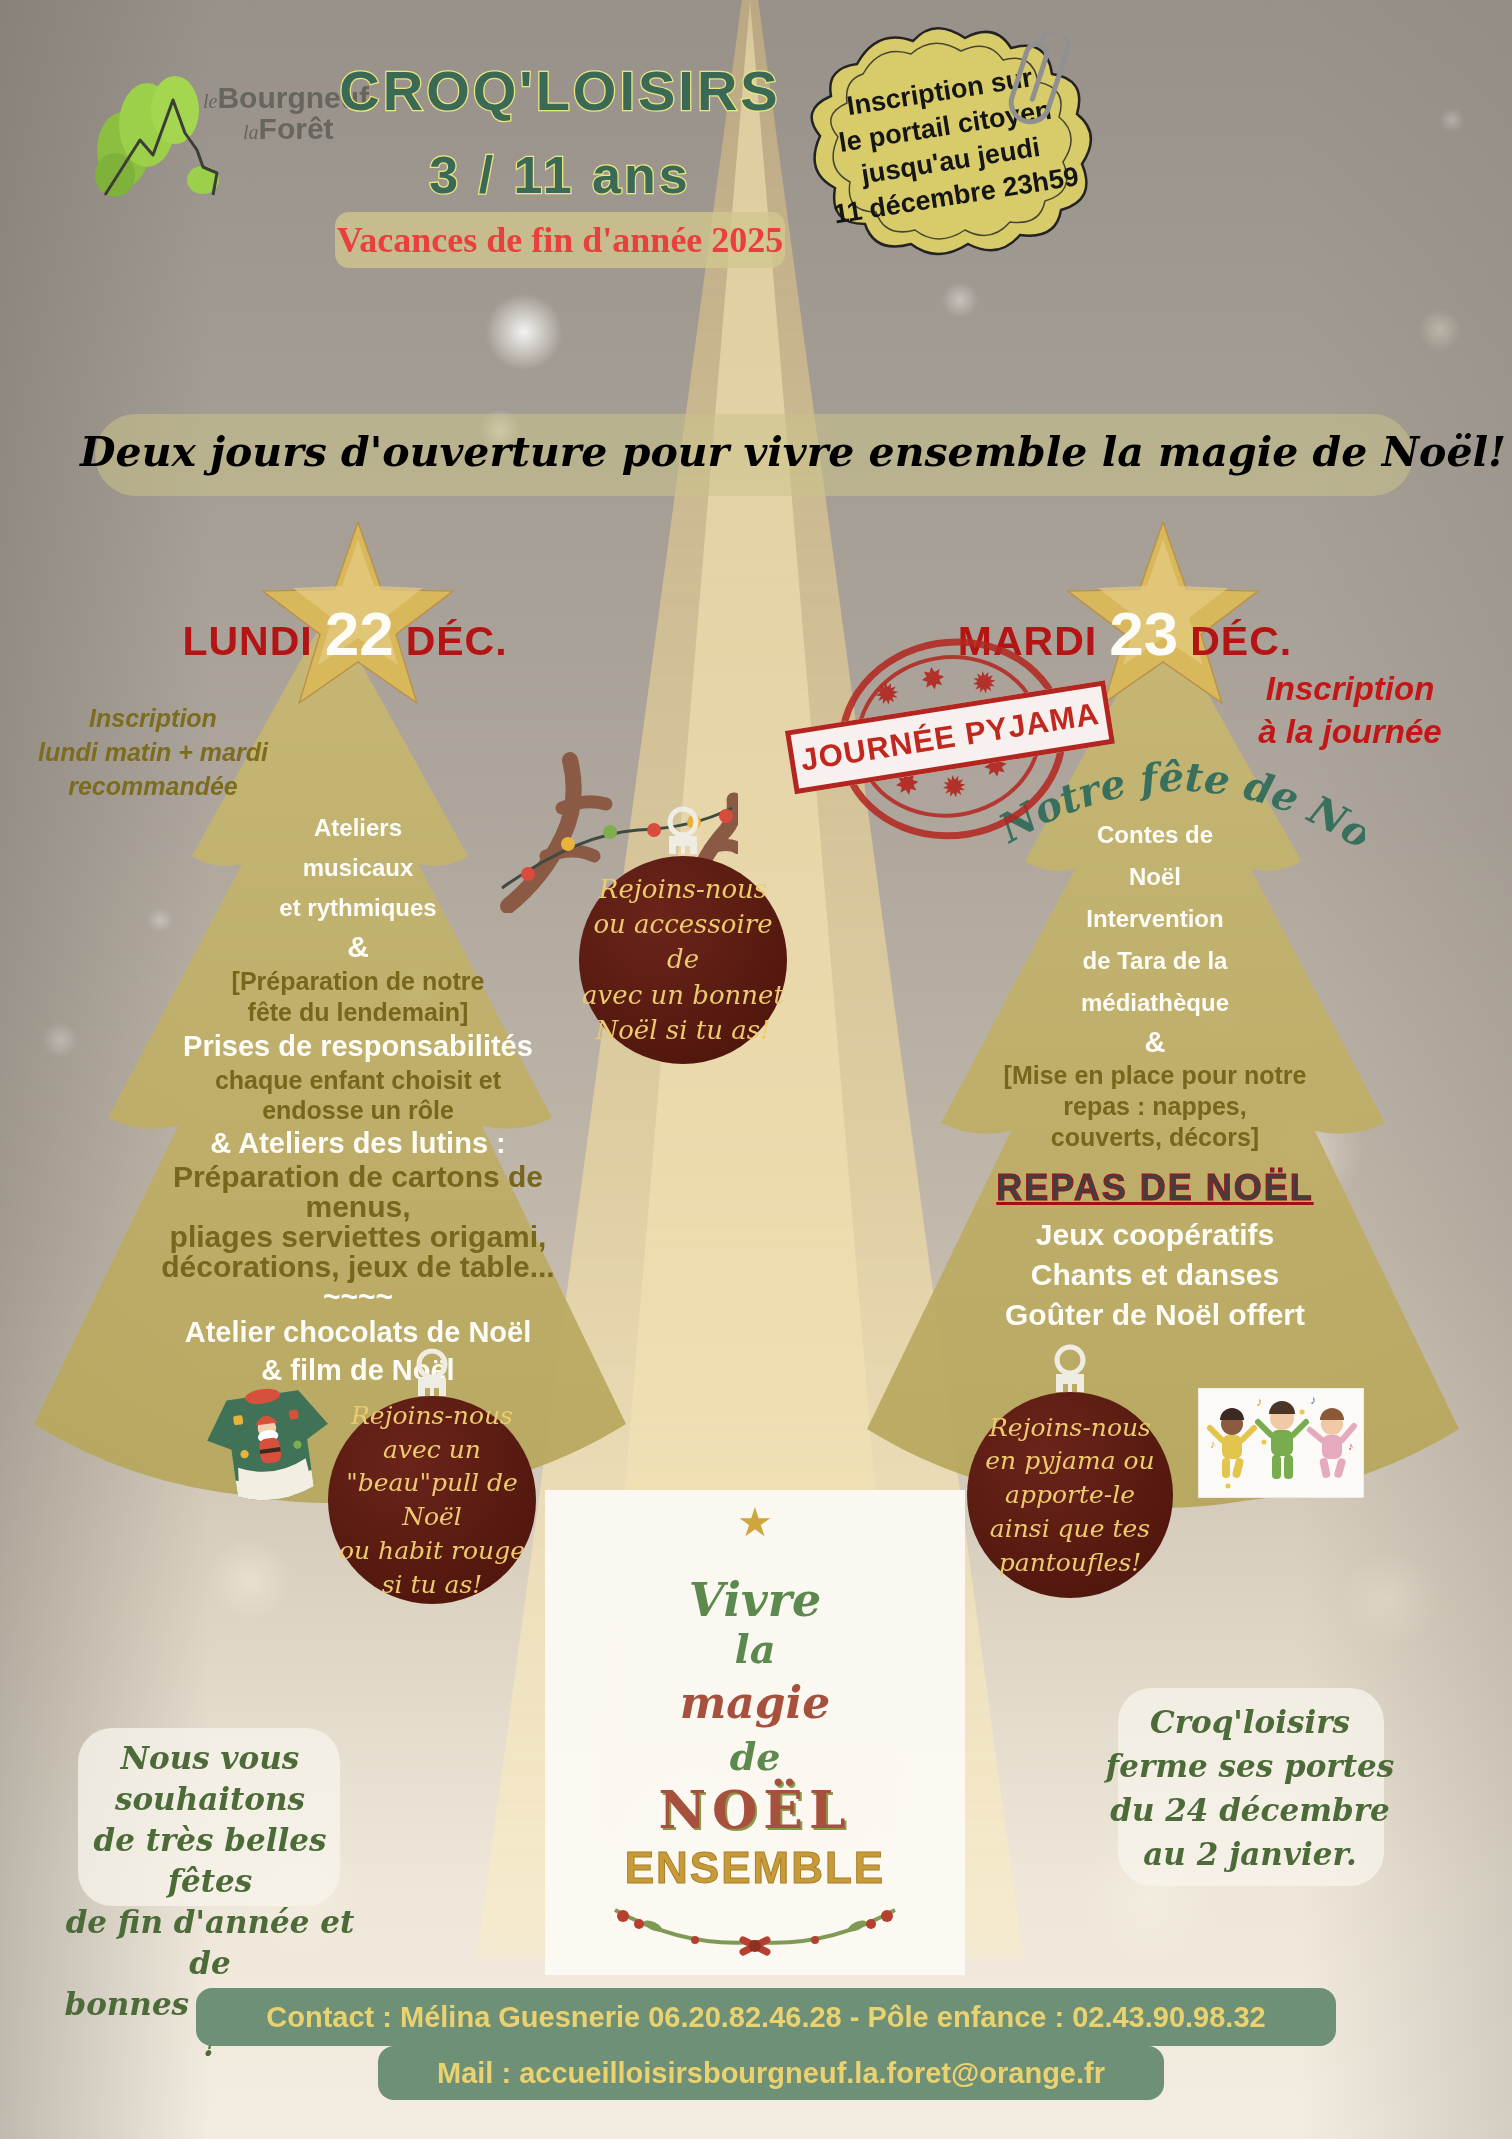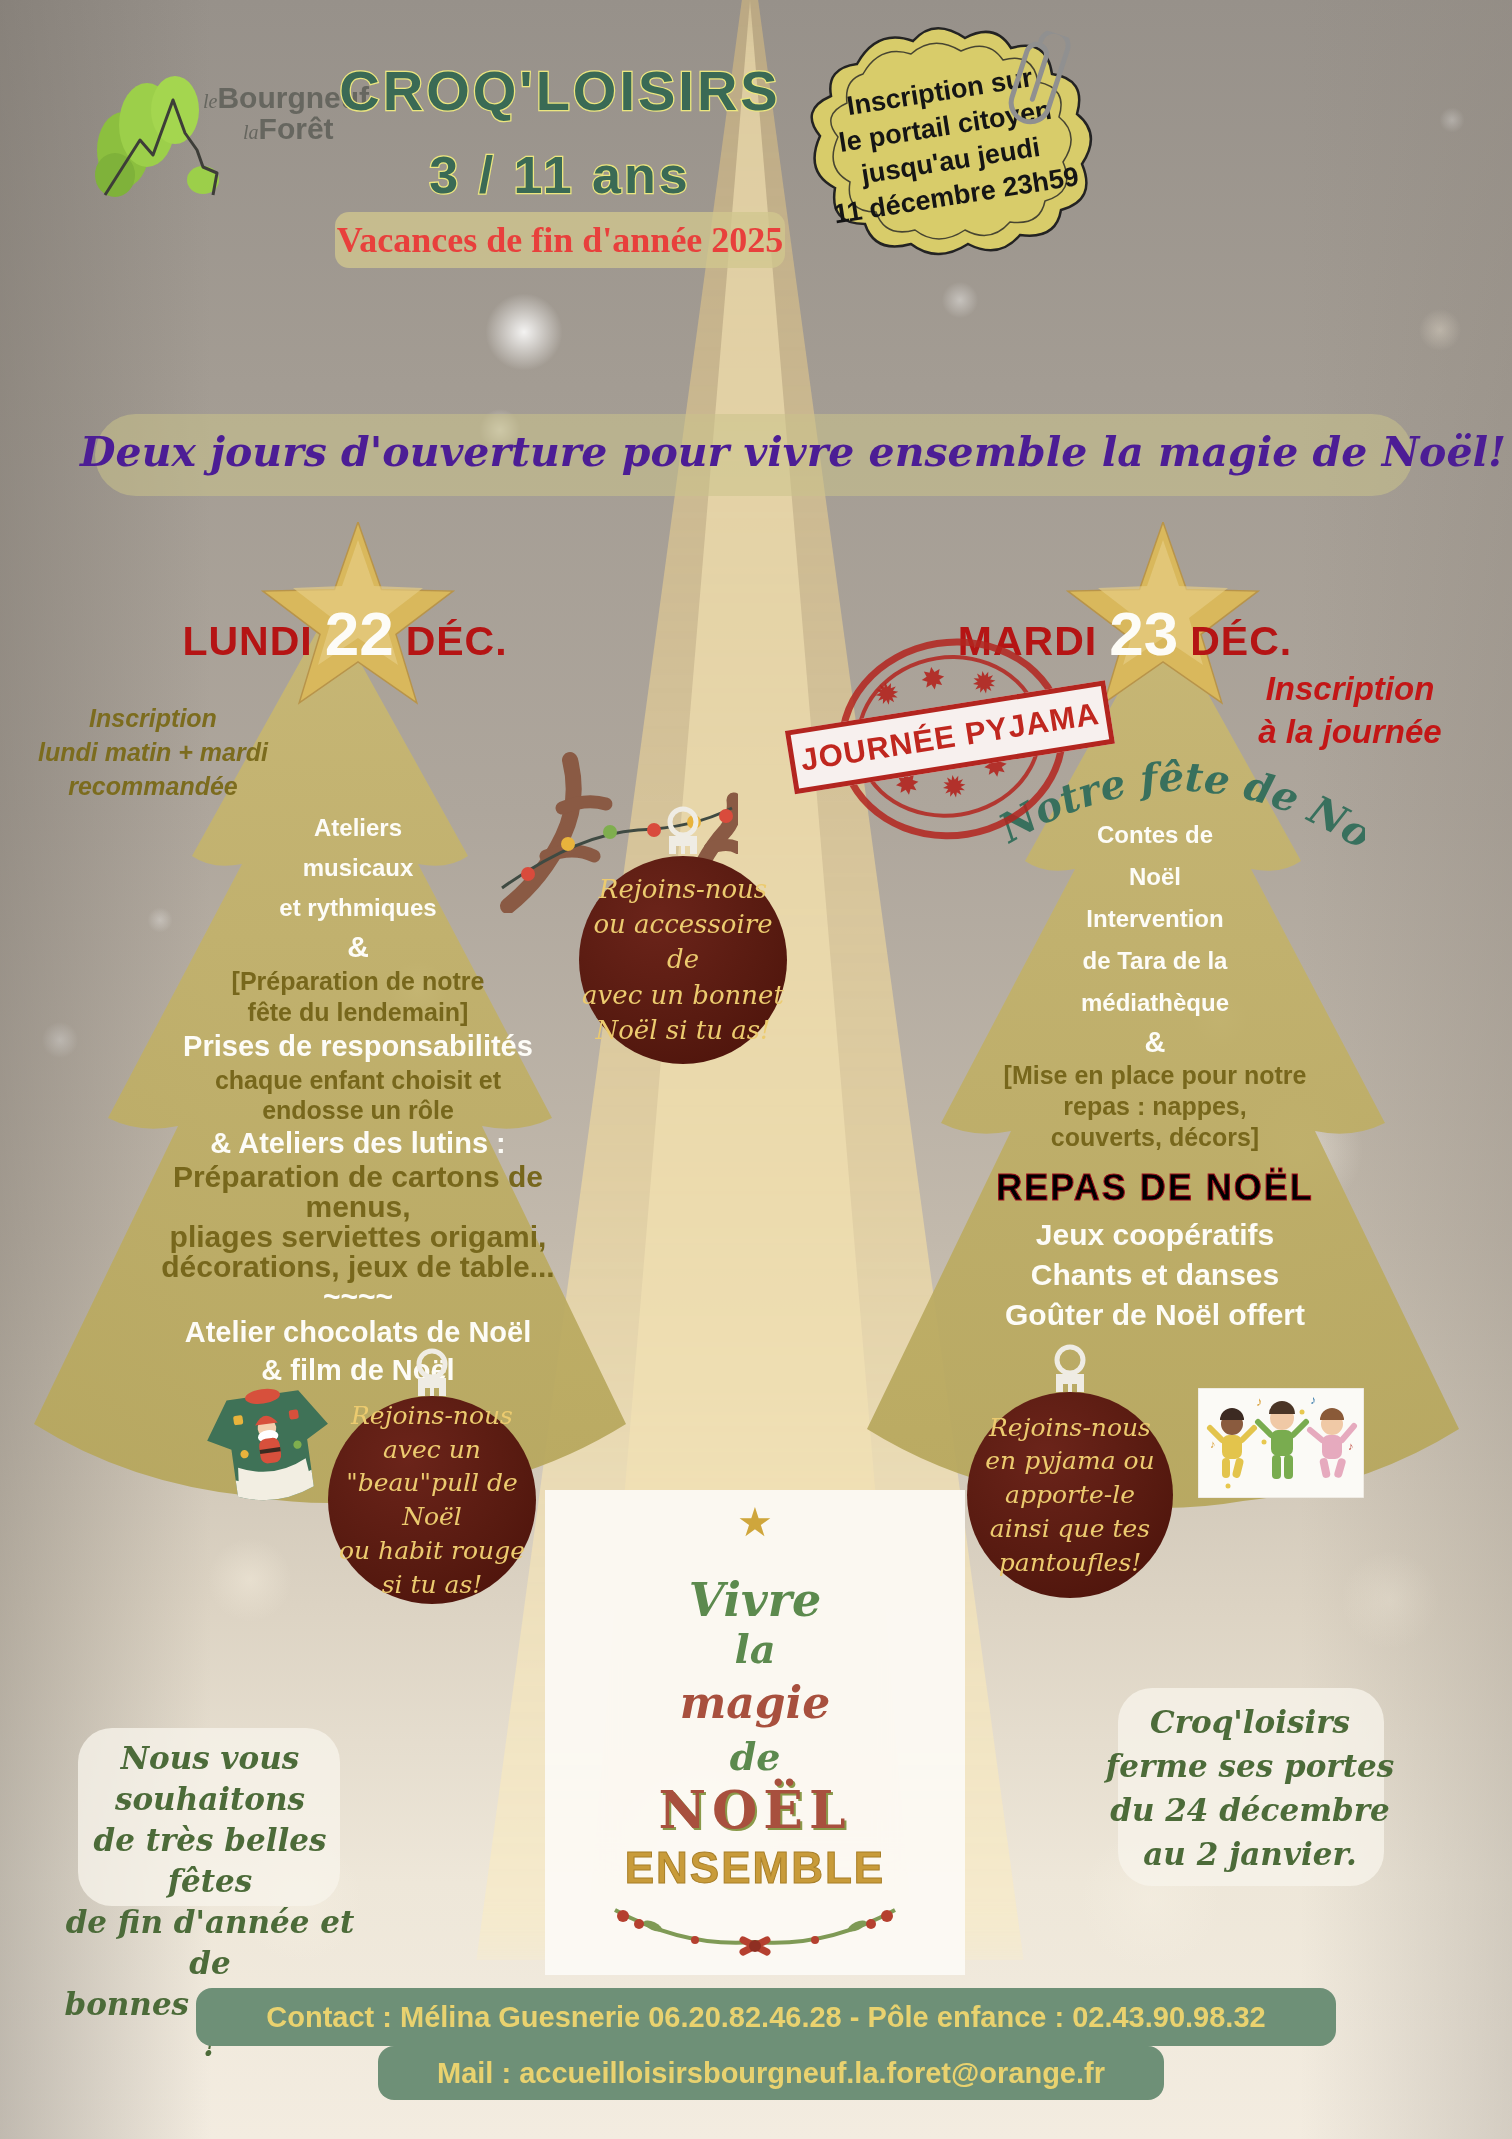--- a/index.html
+++ b/index.html
@@ -32,38 +32,38 @@
     radial-gradient(circle 90px at 300px 1900px,rgba(246,240,227,.5),transparent 70%),
     radial-gradient(circle 100px at 1150px 1900px,rgba(246,240,227,.5),transparent 70%);}
   
   .logo-text{color:#66665f;line-height:1.02;font-size:30px;font-weight:bold;}
   .logo-script{font-family:"Liberation Serif",serif;font-style:italic;font-size:20px;font-weight:normal;}
   .title{color:#3a6a55;font-weight:800;letter-spacing:3px;-webkit-text-stroke:2.5px #ece67f;paint-order:stroke fill;text-align:center;}
   .badge-blob-text{transform:rotate(-9deg);color:#151515;font-weight:800;font-size:27px;line-height:1.3;text-align:center;}
   .season-banner{background:rgba(209,199,142,.78);border-radius:14px;display:flex;align-items:center;justify-content:center;}
   .season-text{font-family:"Liberation Serif",serif;font-weight:bold;color:#e8403c;font-size:36px;}
   .tagline-banner{background:rgba(203,194,138,.55);border-radius:45px;}
-  .tagline-text{font-family:"DejaVu Serif",serif;font-style:italic;font-weight:bold;color:#4c1d95;font-size:41px;white-space:nowrap;text-align:center;width:100%;}
+  .tagline-text{font-family:"DejaVu Serif",serif;font-style:italic;font-weight:bold;color:#000000;font-size:41px;white-space:nowrap;text-align:center;width:100%;}
   
   .dayrow{display:flex;align-items:baseline;justify-content:center;gap:12px;z-index:6;}
   .day-red{color:#b51414;font-weight:800;font-size:41px;letter-spacing:1px;}
   .day-num{color:#fdfcf7;font-weight:800;font-size:62px;}
   .note-olive{color:#7c6c1e;font-weight:bold;font-style:italic;font-size:25px;text-align:center;line-height:1.35;z-index:6;}
   .note-red{color:#c31616;font-weight:800;font-style:italic;font-size:33px;text-align:center;line-height:1.3;z-index:6;}
   
   .tree-text{z-index:5;text-align:center;}
   .tl{margin:0;}
   .w{color:#fdfcf7;font-weight:bold;}
   .o{color:#77671c;font-weight:bold;}
   .s34{font-size:24px;line-height:40px;}
   .s30{font-size:30px;line-height:40px;}
   .s29{font-size:29px;line-height:37px;}
   .s25{font-size:25px;line-height:31px;}
   .s22{font-size:30px;line-height:30px;}
-  .repas{color:#000000;font-weight:800;font-size:36px;line-height:46px;letter-spacing:2px;-webkit-text-stroke:1px #a30d1c;}
+  .repas{color:#404040;font-weight:800;font-size:36px;line-height:46px;letter-spacing:2px;text-decoration:underline;-webkit-text-stroke:1px #a30d1c;}
   
   .ball{border-radius:50%;background:radial-gradient(circle at 38% 30%,#6b241a,#571a10 60%,#4a1109);z-index:8;display:flex;align-items:center;justify-content:center;text-align:center;}
   .ball-text{font-family:"DejaVu Serif",serif;font-style:italic;font-weight:normal;color:#eccb6f;font-size:26px;line-height:1.35;}
   .cap{z-index:8;}
   
   .stamp{z-index:9;transform:rotate(-9deg);}
   .stamp-ring{position:absolute;border-radius:50%;border:7px solid rgba(179,37,31,.85);}
   .stamp-star{position:absolute;color:rgba(179,37,31,.9);font-size:30px;}
   .stamp-band{position:absolute;background:#f7f0ee;border:5px solid #b3251f;display:flex;align-items:center;justify-content:center;}
   .stamp-band-text{color:#c0271f;font-weight:800;font-size:31px;letter-spacing:1px;white-space:nowrap;}

